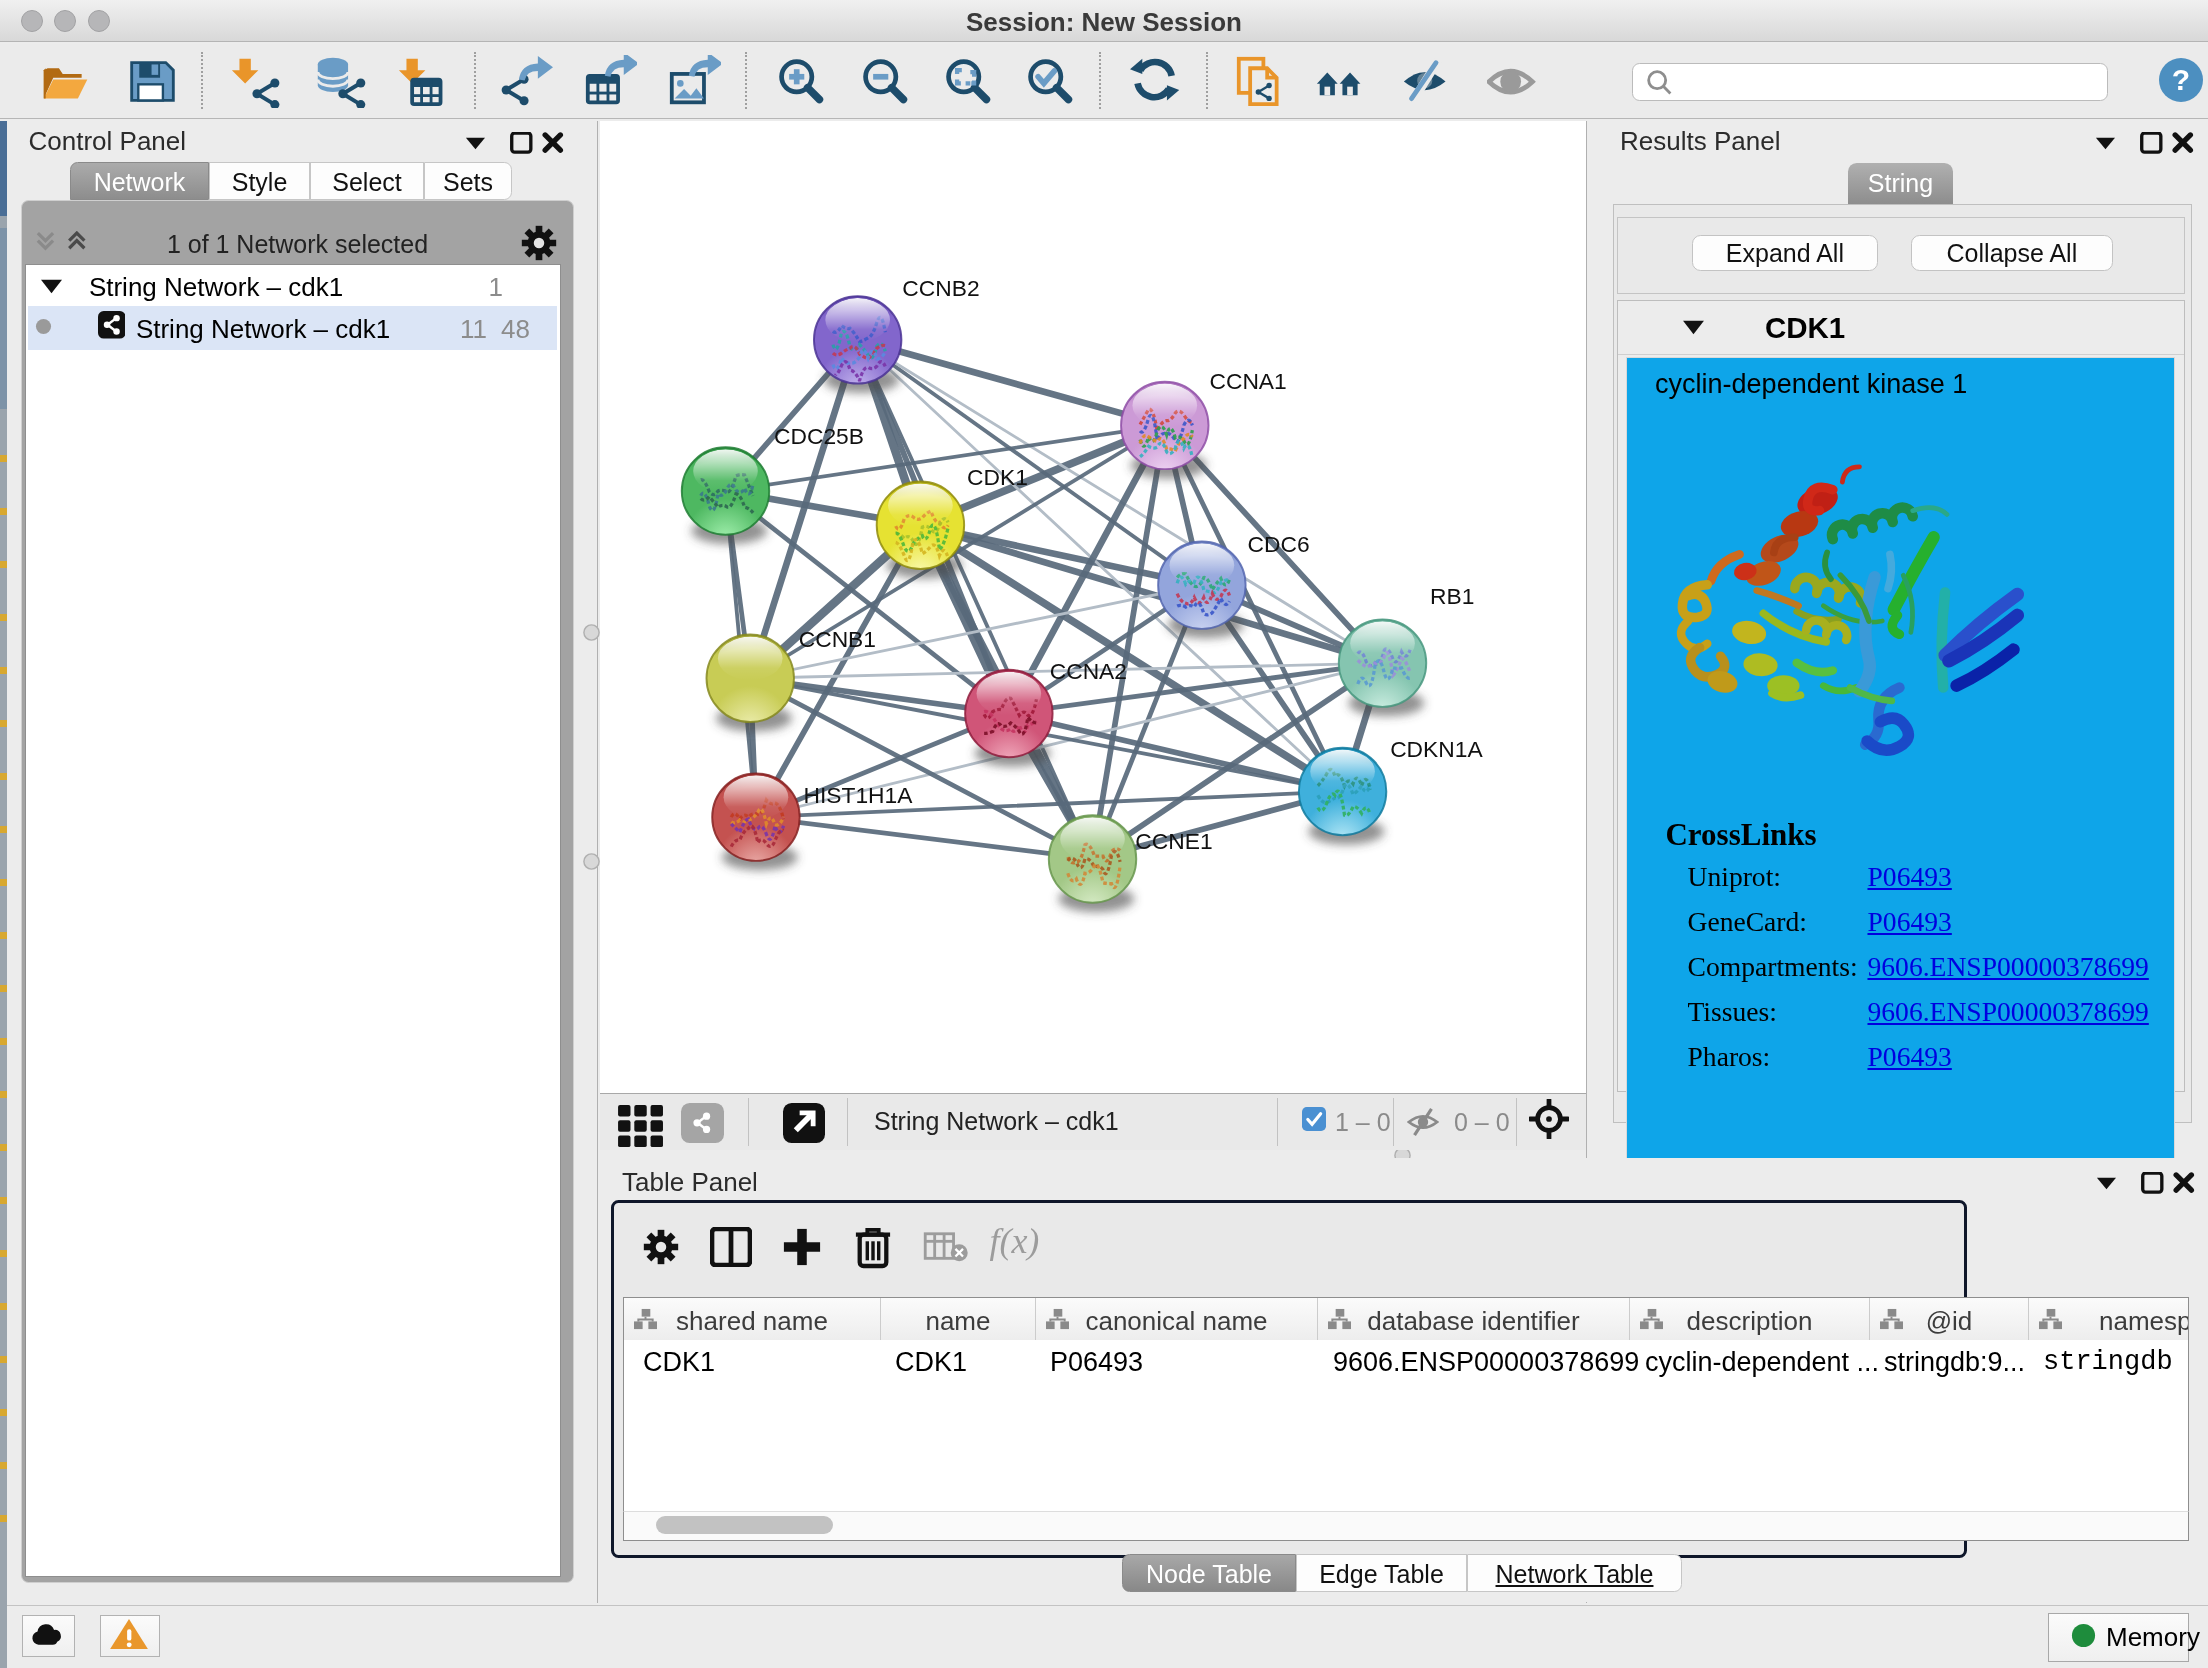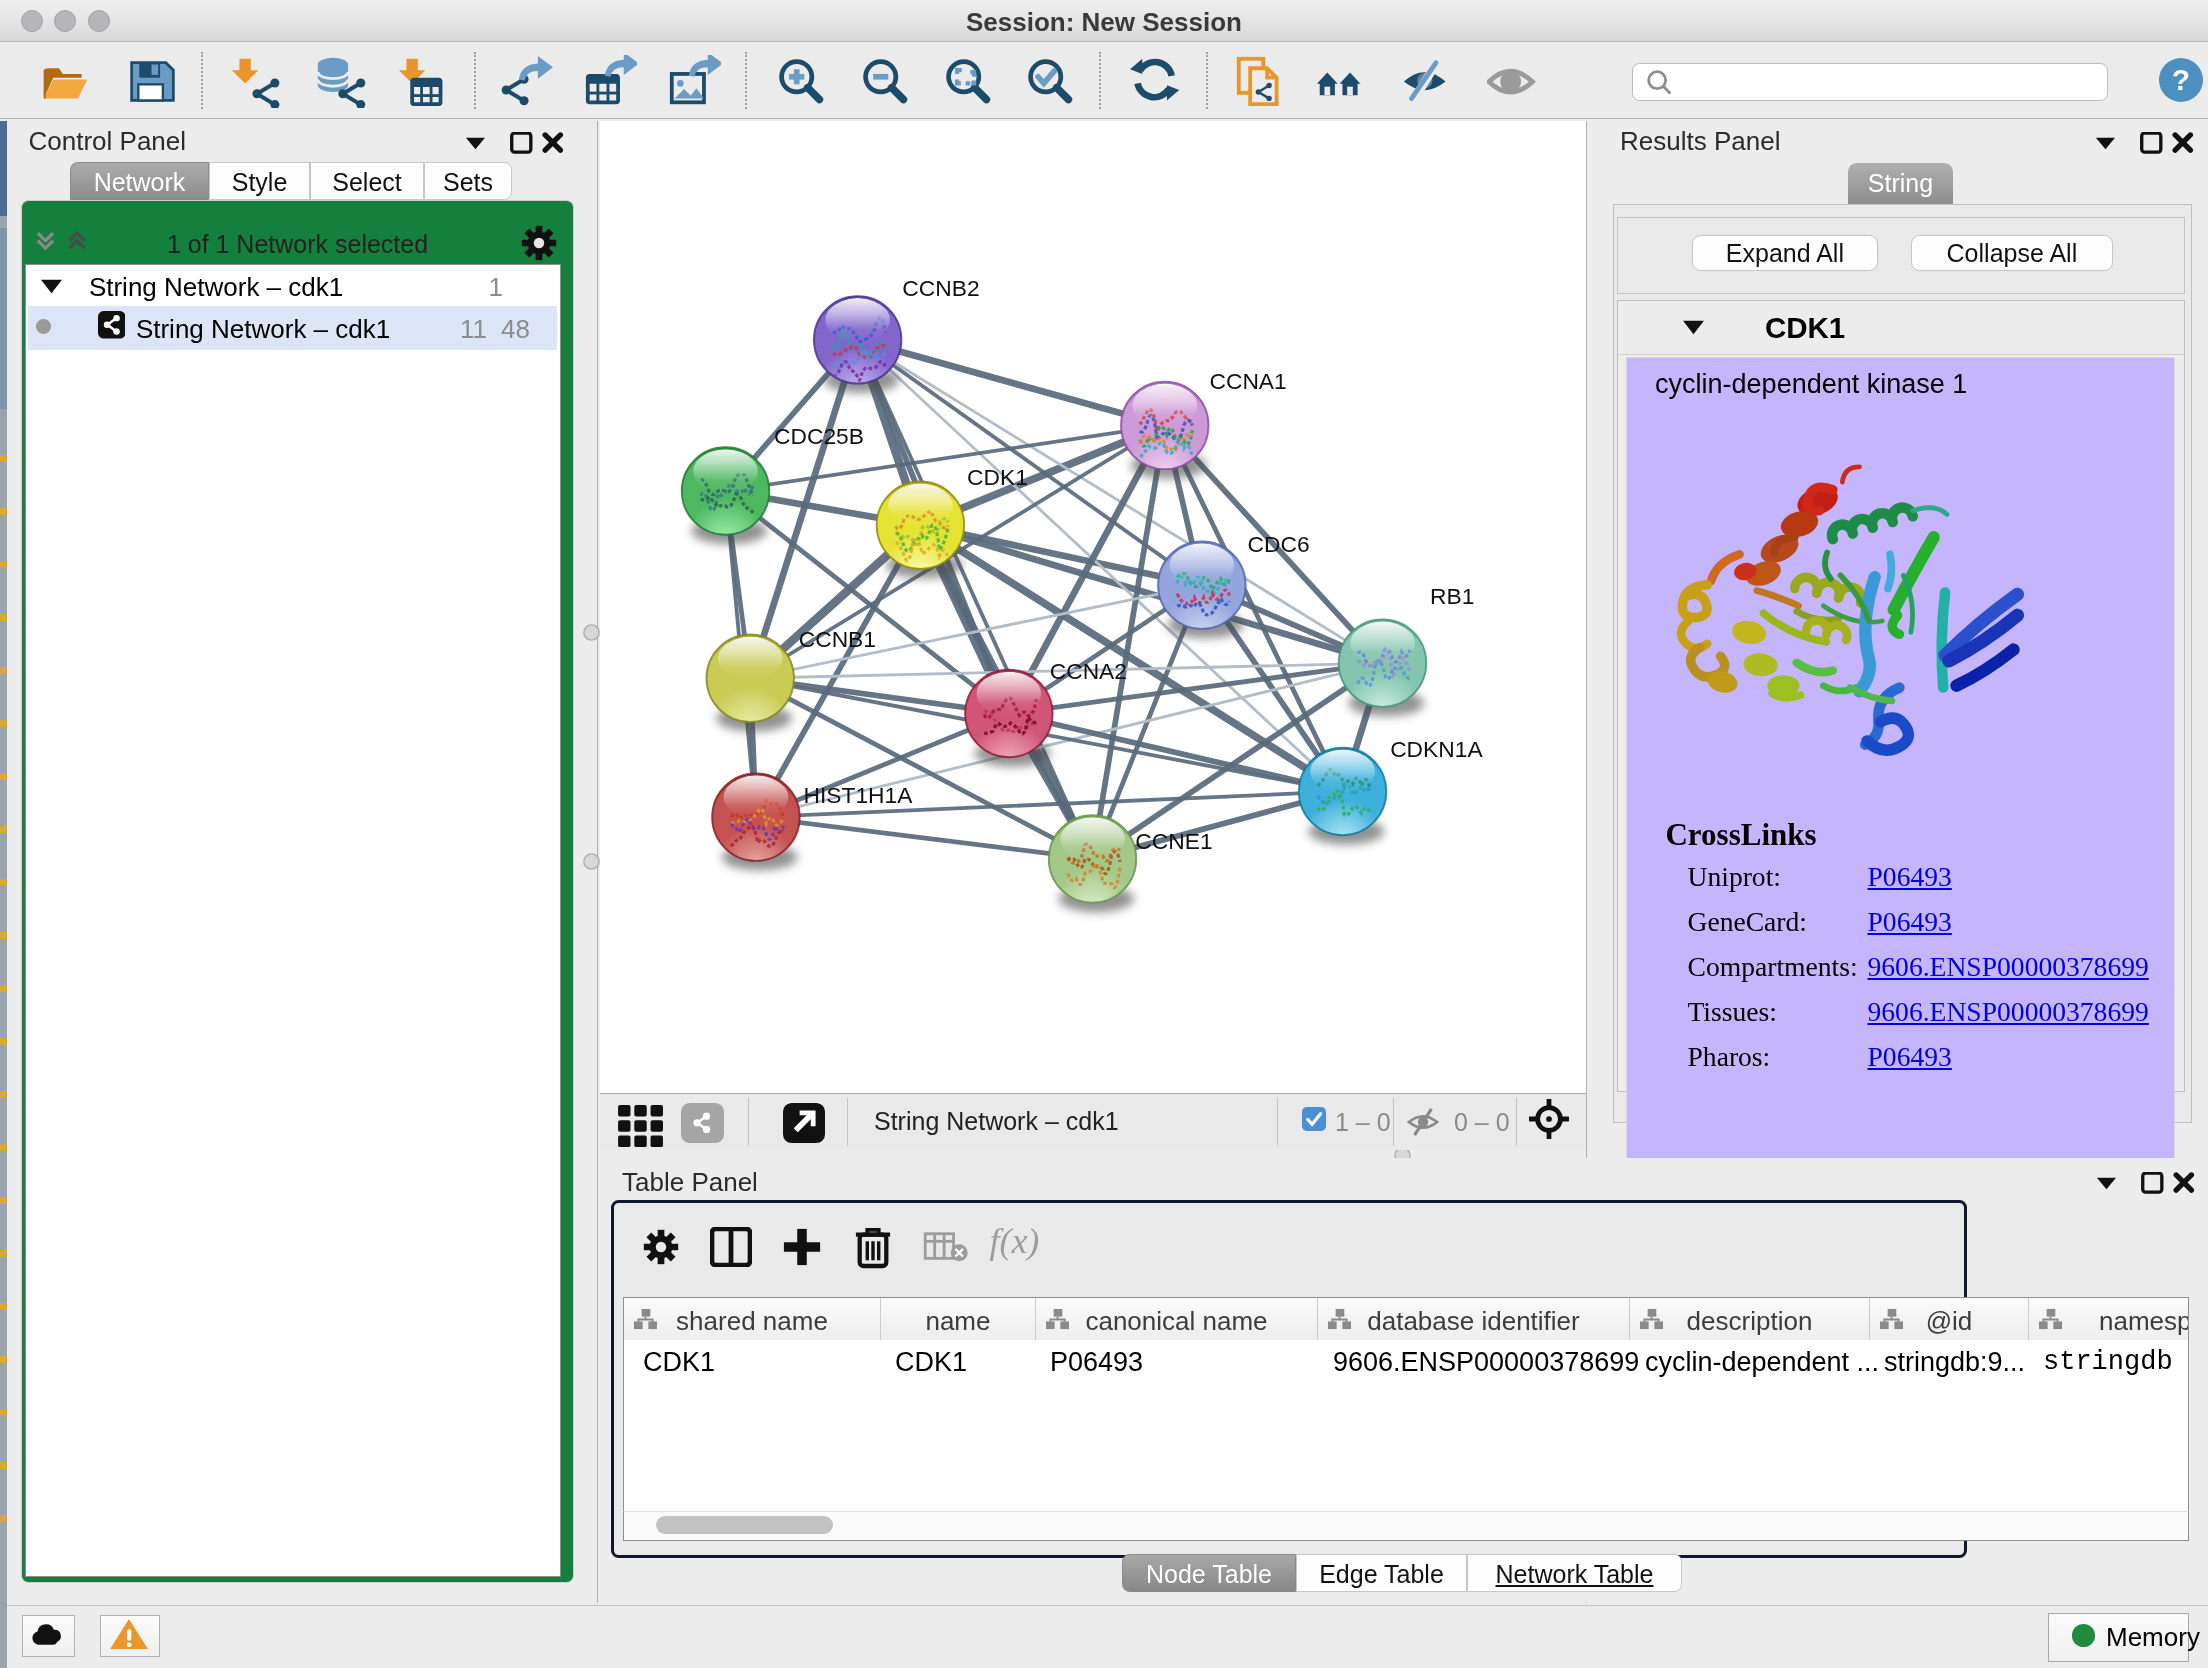--- a/index.html
+++ b/index.html
@@ -26,21 +26,21 @@
 #helpbtn { position:absolute; left:2159px; top:58px; width:44px; height:44px; border-radius:50%;
   background:#4c8fc0; color:#fff; font-weight:bold; font-size:30px; text-align:center; line-height:44px; top:14.3px;}
 
 
 #cp { position:absolute; left:0; top:121px; width:598px; height:1482px; background:#ececec; border-right:1.9px solid #b0b0b0;}
 .panhead { font-size:26px; color:#2b2b2b; }
 .tab { position:absolute; height:38px; font-size:25px; text-align:center; line-height:38px;
   background:#fdfdfd; border:1px solid #c6c6c6; color:#111; }
 .tabsel { background:linear-gradient(#ababab,#8d8d8d); color:#fff; border:1px solid #8a8a8a; }
 #cpbox { position:absolute; left:21px; top:79px; width:553px; height:1383px;
-  background:#15803d; border:1px solid #cfcfcf; border-radius:7.6px; }
+  background:#a3a3a3; border:1px solid #cfcfcf; border-radius:7.6px; }
 #cptree { position:absolute; left:2.9px; top:63px; width:536px; height:1313px;
   background:#fff; border:1.9px solid #8e8e8e; }
 .rowsel { position:absolute; left:1.9px; top:41px; width:529px; height:44px; background:#dbe5f6; }
 .graynum { color:#8c8c8c; }
 
 
 #canvas { position:absolute; left:600px; top:121px; width:986px; height:972px; background:#fff; }
 #netbar { position:absolute; left:600px; top:1093px; width:986px; height:57px;
   background:#e9e9e9; border-top:1.9px solid #a8a8a8; }
 .nsep { position:absolute; top:3.8px; height:48px; width:0; border-left:1.9px solid #c2c2c2; }
@@ -49,21 +49,21 @@
 #rp { position:absolute; left:1586px; top:121px; width:622px; height:1482px; background:#ececec; border-left:1.9px solid #b0b0b0; }
 #rpbox { position:absolute; left:26px; top:83px; width:579px; height:919px; background:#e9e9e9;
   border:1.9px solid #bfbfbf; }
 #expbox { position:absolute; left:2.9px; top:12.4px; width:568px; height:77px; background:#e9e9e9;
   border:1.9px solid #c4c4c4; }
 .btn { position:absolute; height:36px; background:#fdfdfd; border:1.9px solid #c3c3c3; border-radius:8.6px;
   font-size:25px; text-align:center; color:#111; }
 #treebox { position:absolute; left:2.9px; top:95px; width:568px; height:792px; background:#ececec;
   border:1.9px solid #bdbdbd; }
 #cdkrow { position:absolute; left:0; top:0; width:100%; height:54px; border-bottom:1.9px solid #cfcfcf; }
-#rcontent { position:absolute; left:8.6px; top:56px; width:549px; height:920px; background:#c4b5fd;
+#rcontent { position:absolute; left:8.6px; top:56px; width:549px; height:920px; background:#0ea5e9;
   border:1px solid #d9d9d9; }
 .serif { font-family:"Liberation Serif", serif; }
 .link { color:#0000e0; text-decoration:underline; }
 
 
 #tp { position:absolute; left:600px; top:1158px; width:1608px; height:444px; background:#ececec; }
 #tpbox { position:absolute; left:11.4px; top:42px; width:1356px; height:358px; background:#e9e9e9;
   border:3px solid #0f172a; border-radius:7.6px; }
 #tbl { position:absolute; left:8.6px; top:94px; width:1566px; height:214px; background:#fff;
   border:1.9px solid #8e8e8e; border-bottom:none; overflow:hidden;}

